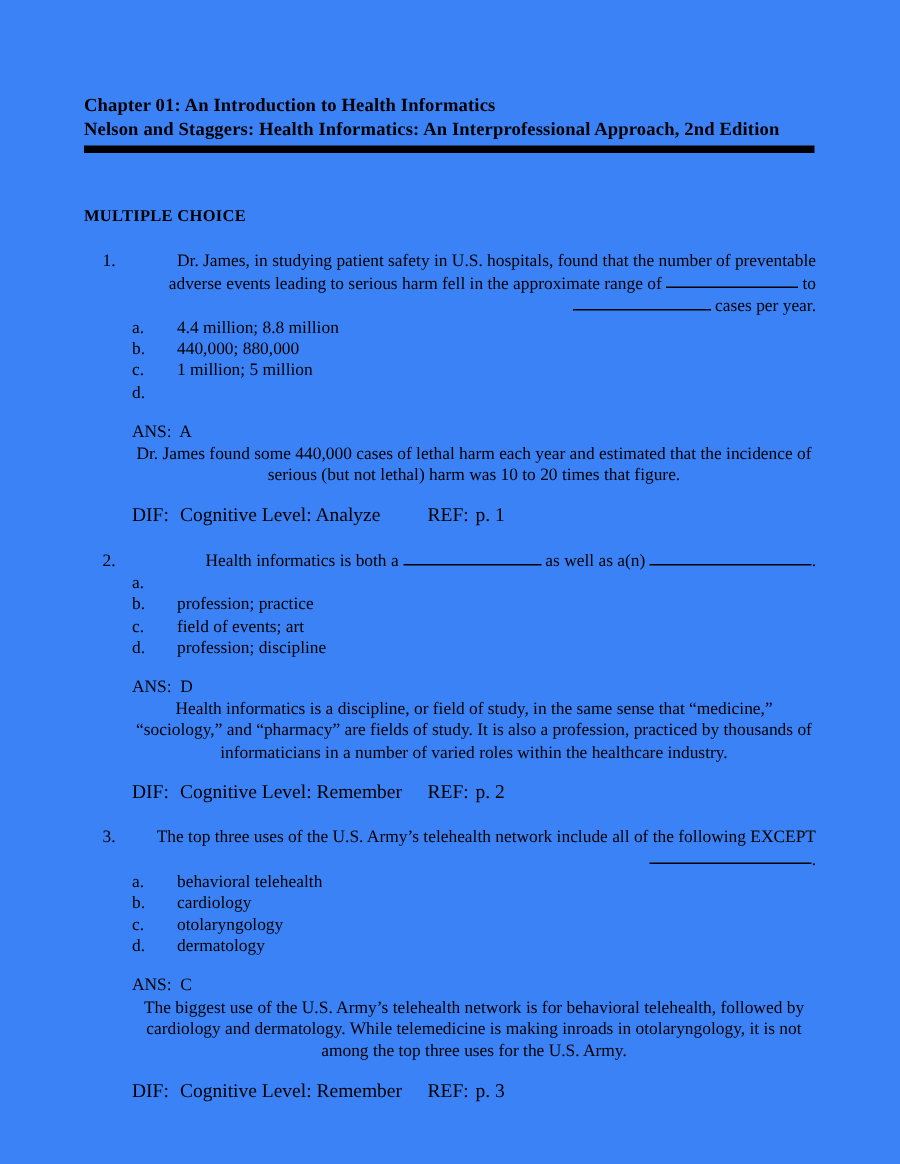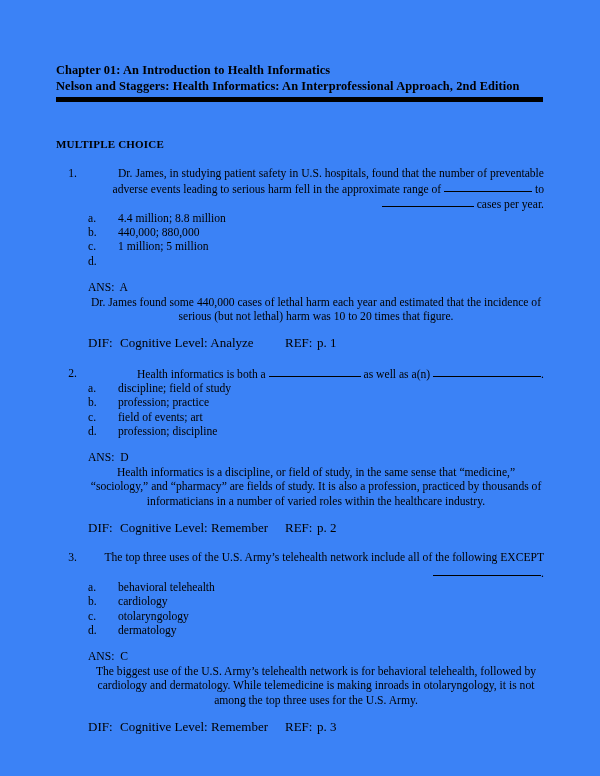--- a/index.html
+++ b/index.html
@@ -175,21 +175,20 @@
     </div>
 
     <div class="question-block">
       <div class="q-row">
         <div class="q-num">2.</div>
         <div class="q-stem"><span>Health informatics is both a </span><span class="blank blank-md"></span><span> as well as a(n) </span><span class="blank blank-lg"></span><span>.</span></div>
       </div>
       <ul class="options">
         <li class="option">
           <span class="opt-letter">a.</span>
-          <span class="opt-text">discipline; field of study</span>
         </li>
         <li class="option">
           <span class="opt-letter">b.</span>
           <span class="opt-text">profession; practice</span>
         </li>
         <li class="option">
           <span class="opt-letter">c.</span>
           <span class="opt-text">field of events; art</span>
         </li>
         <li class="option">

